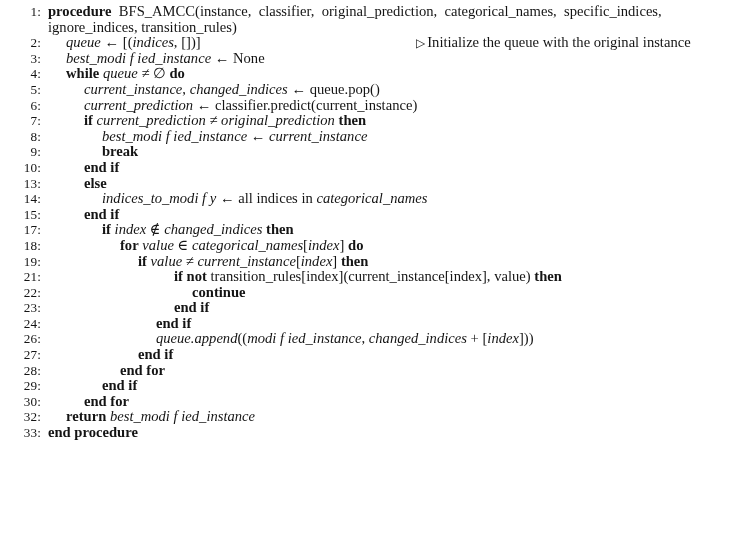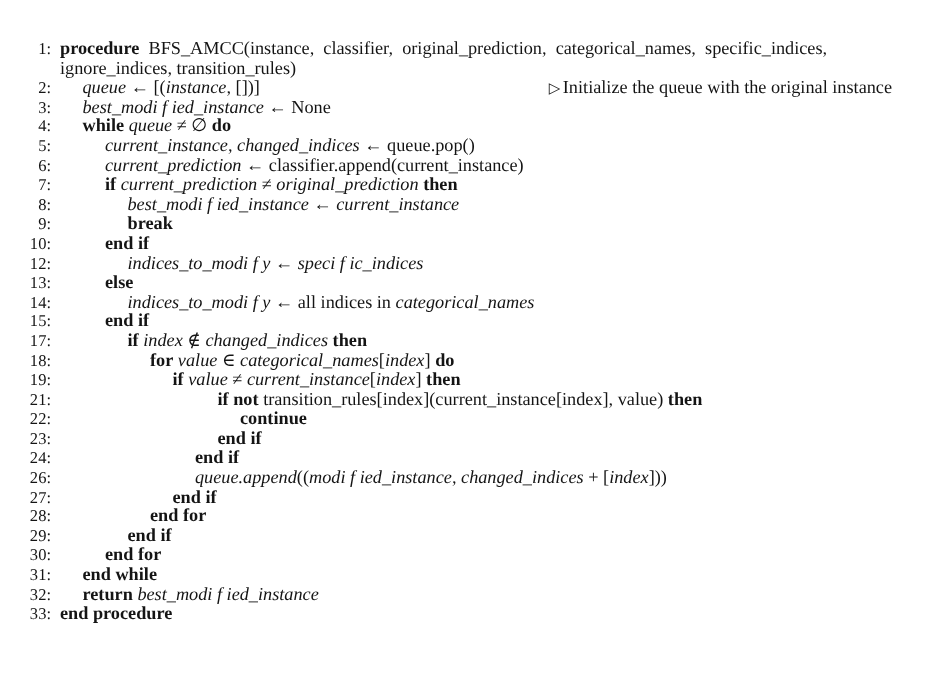--- a/index.html
+++ b/index.html
@@ -34,21 +34,20 @@
     text-align: right;
     font-size: 13.2px;
     letter-spacing: 0.1px;
     color: #141414;
   }
   .code {
     flex: 1 1 auto;
     padding-left: 7px;
     position: relative;
     display: block;
-    margin-top: 28px;
   }
   
   .i0  { padding-left: 7px; }
   .i1  { padding-left: 25px; }
   .i2  { padding-left: 43px; }
   .i3  { padding-left: 61px; }
   .i4  { padding-left: 79px; }
   .i5  { padding-left: 97px; }
   .i6  { padding-left: 115px; }
   .i7  { padding-left: 133px; }
@@ -58,21 +57,21 @@
 
   b, .kw {
     font-weight: bold;
   }
   i, .var {
     font-style: italic;
   }
   .rm { font-style: normal; font-weight: normal; }
   .comment {
     position: absolute;
-    left: 398px;
+    left: 375px;
     top: 0;
     font-style: normal;
     font-weight: normal;
     white-space: nowrap;
   }
   .tri {
     font-style: normal;
     font-size: 12px;
     vertical-align: 0.5px;
     padding-right: 2px;
@@ -88,41 +87,41 @@
     <span class="ln">1:</span>
     <span class="code i0"><b class="kw">procedure</b>&nbsp; <span class="rm">BFS_AMCC(instance,&nbsp; classifier,&nbsp; original_prediction,&nbsp; categorical_names,&nbsp; specific_indices,</span></span>
   </div>
   <div class="alg-line cont">
     <span class="ln"></span>
     <span class="code i0"><span class="rm">ignore_indices, transition_rules)</span></span>
   </div>
 
   <div class="alg-line">
     <span class="ln">2:</span>
-    <span class="code i1"><i class="var">queue</i> <span class="sym">←</span> <span class="sym">[(</span><i class="var">instance</i><span class="sym">,</span> <span class="sym">[])]</span><span class="comment"><span class="tri">▷</span><span>Initialize the queue with the original instance</span></span></span>
+    <span class="code i1"><i class="var">queue</i> <span class="sym">←</span> <span class="sym">[(</span><i class="var">indices</i><span class="sym">,</span> <span class="sym">[])]</span><span class="comment"><span class="tri">▷</span><span>Initialize the queue with the original instance</span></span></span>
   </div>
 
   <div class="alg-line">
     <span class="ln">3:</span>
     <span class="code i1"><i class="var">best_modi f ied_instance</i> <span class="sym">←</span> <span class="rm">None</span></span>
   </div>
 
   <div class="alg-line">
     <span class="ln">4:</span>
     <span class="code i1"><b class="kw">while</b> <i class="var">queue</i> <span class="sym">≠</span> <span class="sym">∅</span> <b class="kw">do</b></span>
   </div>
 
   <div class="alg-line">
     <span class="ln">5:</span>
     <span class="code i2"><i class="var">current_instance</i><span class="sym">,</span> <i class="var">changed_indices</i> <span class="sym">←</span> <span class="rm">queue.pop()</span></span>
   </div>
 
   <div class="alg-line">
     <span class="ln">6:</span>
-    <span class="code i2"><i class="var">current_prediction</i> <span class="sym">←</span> <span class="rm">classifier.append(current_instance)</span></span>
+    <span class="code i2"><i class="var">current_prediction</i> <span class="sym">←</span> <span class="rm">classifier.predict(current_instance)</span></span>
   </div>
 
   <div class="alg-line">
     <span class="ln">7:</span>
     <span class="code i2"><b class="kw">if</b> <i class="var">current_prediction</i> <span class="sym">≠</span> <i class="var">original_prediction</i> <b class="kw">then</b></span>
   </div>
 
   <div class="alg-line">
     <span class="ln">8:</span>
     <span class="code i3"><i class="var">best_modi f ied_instance</i> <span class="sym">←</span> <i class="var">current_instance</i></span>
@@ -132,24 +131,20 @@
     <span class="ln">9:</span>
     <span class="code i3"><b class="kw">break</b></span>
   </div>
 
   <div class="alg-line">
     <span class="ln">10:</span>
     <span class="code i2"><b class="kw">end if</b></span>
   </div>
 
 
-  <div class="alg-line">
-    <span class="ln">12:</span>
-    <span class="code i3"><i class="var">indices_to_modi f y</i> <span class="sym">←</span> <i class="var">speci f ic_indices</i></span>
-  </div>
 
   <div class="alg-line">
     <span class="ln">13:</span>
     <span class="code i2"><b class="kw">else</b></span>
   </div>
 
   <div class="alg-line">
     <span class="ln">14:</span>
     <span class="code i3"><i class="var">indices_to_modi f y</i> <span class="sym">←</span> <span class="rm">all indices in</span> <i class="var">categorical_names</i></span>
   </div>
@@ -215,24 +210,20 @@
   <div class="alg-line">
     <span class="ln">29:</span>
     <span class="code i3"><b class="kw">end if</b></span>
   </div>
 
   <div class="alg-line">
     <span class="ln">30:</span>
     <span class="code i2"><b class="kw">end for</b></span>
   </div>
 
-  <div class="alg-line">
-    <span class="ln">31:</span>
-    <span class="code i1"><b class="kw">end while</b></span>
-  </div>
 
   <div class="alg-line">
     <span class="ln">32:</span>
     <span class="code i1"><b class="kw">return</b> <i class="var">best_modi f ied_instance</i></span>
   </div>
 
   <div class="alg-line">
     <span class="ln">33:</span>
     <span class="code i0"><b class="kw">end procedure</b></span>
   </div>

